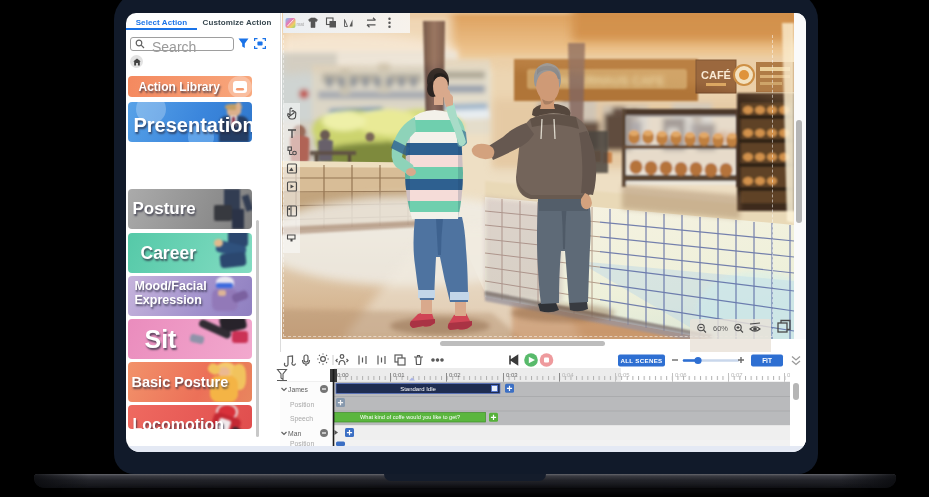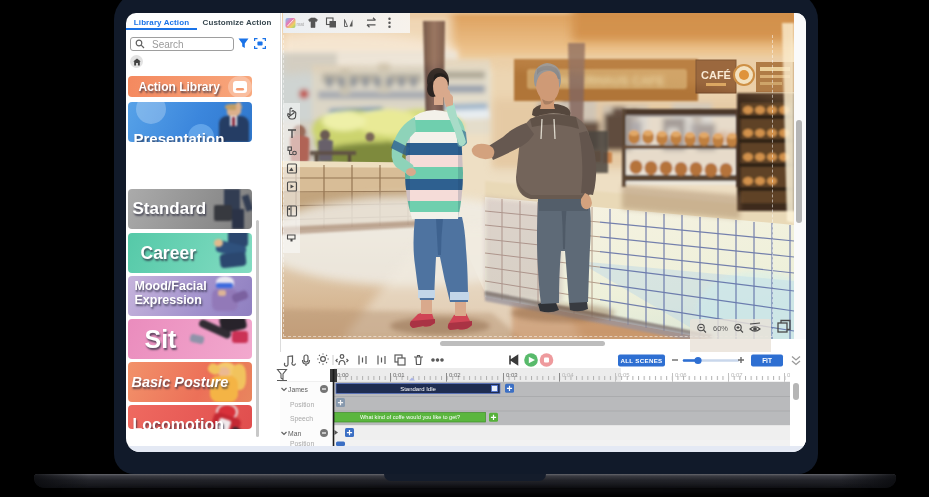--- a/index.html
+++ b/index.html
@@ -14,21 +14,21 @@
   #baseL{left:34px;top:474px;width:55px;height:14px;background:linear-gradient(90deg,rgba(8,9,12,.8),rgba(8,9,12,0));border-radius:4px 0 0 12px;}
   #baseR{left:841px;top:474px;width:55px;height:14px;background:linear-gradient(270deg,rgba(8,9,12,.8),rgba(8,9,12,0));border-radius:0 4px 12px 0;}
   #notch{left:384px;top:474px;width:162px;height:7px;background:#141c2b;border-radius:0 0 9px 9px;}
   #content{left:126px;top:13px;width:680px;height:439px;background:#ffffff;
     border-radius:10px 10px 14px 14px;overflow:hidden;}
   .tabtxt{font-size:8px;font-weight:bold;top:5px;white-space:nowrap;letter-spacing:0.1px;}
   #tab1{left:0px;width:71px;text-align:center;color:#1a73e8;}
   #tab2{left:72px;width:78px;text-align:center;color:#37474f;}
   #tabline{left:0;top:15px;width:71px;height:2px;background:#1a73e8;}
   #searchbox{left:4px;top:24px;width:102px;height:12px;border:1px solid #9e9e9e;border-radius:3px;background:#fff;}
-  #searchtxt{left:26px;top:26px;font-size:10px;color:#9a9a9a;}
+  #searchtxt{left:26px;top:26px;font-size:14px;color:#9a9a9a;}
   #homebtn{left:4px;top:42px;width:13px;height:13px;border-radius:50%;background:#e2e2e2;}
   #sidescroll{left:130px;top:207px;width:3px;height:217px;background:#c8c8c8;border-radius:2px;}
   .card{left:1.5px;width:124px;border-radius:4px;overflow:hidden;}
   .fig{filter:blur(0.8px);opacity:0.95;}
   .ctxt{position:absolute;color:#fff;font-weight:bold;white-space:nowrap;
     text-shadow:1px 2px 2px rgba(40,40,60,0.75);letter-spacing:0px;}
   
   #scene{left:156px;top:0px;}
   #vdivider{left:154px;top:0;width:1px;height:433px;background:#dcdcdc;}
   #rlane{left:668px;top:0;width:12px;height:326px;background:#fafafa;}
@@ -45,21 +45,21 @@
 <body>
 <div id="stage">
   <div class="abs" id="bezel"></div>
   <div class="abs" id="base"></div>
   <div class="abs" id="notch"></div>
   <div class="abs" id="baseL"></div>
   <div class="abs" id="baseR"></div>
   <div class="abs" id="baseshadow"></div>
   <div class="abs" id="content">
 
-    <div class="abs tabtxt" id="tab1">Library Action</div>
+    <div class="abs tabtxt" id="tab1">Select Action</div>
     <div class="abs tabtxt" id="tab2">Customize Action</div>
     <div class="abs" id="tabline"></div>
     <div class="abs" id="searchbox"></div>
     <div class="abs" id="searchtxt">Search</div>
     <svg class="abs" style="left:9px;top:26px" width="10" height="10" viewBox="0 0 10 10">
         <circle cx="4" cy="4" r="2.8" fill="none" stroke="#616161" stroke-width="1.2"></circle>
         <line x1="6.2" y1="6.2" x2="9" y2="9" stroke="#616161" stroke-width="1.2"></line>
       </svg>
     <svg class="abs" style="left:112px;top:25px" width="11" height="11" viewBox="0 0 11 11">
         <path d="M0.5 0.5 H10.5 L6.8 5.4 V10 L4.2 8.6 V5.4 Z" fill="#1a73e8"></path>
@@ -85,30 +85,30 @@
       <div class="abs" style="left:8px;top:-8px;width:30px;height:30px;border-radius:50%;background:rgba(255,255,255,.25)"></div>
       <div class="abs" style="left:60px;top:22px;width:26px;height:26px;border-radius:50%;background:rgba(130,190,245,.55)"></div>
       <div class="abs fig" style="left:86px;top:2px;width:38px;height:38px;">
         <div class="abs" style="left:13px;top:2px;width:13px;height:11px;border-radius:45%;background:#e6b488"></div>
         <div class="abs" style="left:11px;top:0px;width:17px;height:6px;border-radius:40%;background:#caa05e"></div>
         <div class="abs" style="left:5px;top:12px;width:30px;height:26px;border-radius:8px 8px 0 0;background:#253a5e"></div>
         <div class="abs" style="left:16px;top:12px;width:7px;height:10px;background:#f5f5f5"></div>
         <div class="abs" style="left:18px;top:13px;width:3px;height:9px;background:#8a1f2e"></div>
         <div class="abs" style="left:22px;top:-2px;width:5px;height:12px;border-radius:3px;background:#e6b488"></div>
       </div>
-      <div class="ctxt" style="left:6px;top:12px;font-size:15px;margin-top:16px;">Presentation</div>
+      <div class="ctxt" style="left:6px;top:12px;font-size:20px;">Presentation</div>
     </div>
     <div class="abs card" style="top:176px;height:40px;background:linear-gradient(115deg,#ababab,#7e7e7e)">
       <div class="abs fig" style="left:78px;top:0;width:46px;height:40px;">
         <div class="abs" style="left:18px;top:0px;width:16px;height:24px;background:#2e3950"></div>
         <div class="abs" style="left:8px;top:16px;width:18px;height:16px;background:#33353b;border-radius:2px"></div>
         <div class="abs" style="left:26px;top:20px;width:12px;height:20px;background:#262f44"></div>
         <div class="abs" style="left:38px;top:6px;width:7px;height:16px;background:#2e3950;transform:rotate(-18deg)"></div>
       </div>
-      <div class="ctxt" style="left:5px;top:10px;font-size:17px;">Standard</div>
+      <div class="ctxt" style="left:5px;top:10px;font-size:17px;">Posture</div>
     </div>
     <div class="abs card" style="top:220px;height:40px;background:linear-gradient(115deg,#55c9a8,#83dcc2)">
       <div class="abs fig" style="left:78px;top:0;width:46px;height:40px;">
         <div class="abs" style="left:22px;top:-4px;width:20px;height:18px;background:#27406b;border-radius:4px"></div>
         <div class="abs" style="left:10px;top:10px;width:30px;height:12px;background:#2c4a7a;border-radius:4px;transform:rotate(14deg)"></div>
         <div class="abs" style="left:14px;top:20px;width:26px;height:14px;background:#27406b;border-radius:4px;transform:rotate(-6deg)"></div>
         <div class="abs" style="left:8px;top:6px;width:9px;height:8px;border-radius:50%;background:#e8b98c"></div>
       </div>
       <div class="ctxt" style="left:13px;top:10px;font-size:17.5px;">Career</div>
     </div>
@@ -132,21 +132,21 @@
       <div class="ctxt" style="left:17px;top:6px;font-size:25px;">Sit</div>
     </div>
     <div class="abs card" style="top:349px;height:40px;background:linear-gradient(115deg,#f2926a 0%,#ec7058 60%,#e8865e 100%)">
       <div class="abs fig" style="left:76px;top:0;width:48px;height:40px;">
         <div class="abs" style="left:12px;top:0px;width:20px;height:15px;border-radius:50%;background:#f5cf6e"></div>
         <div class="abs" style="left:28px;top:2px;width:14px;height:26px;border-radius:40%;background:#f2c85e"></div>
         <div class="abs" style="left:14px;top:5px;width:12px;height:10px;border-radius:50%;background:#edbd95"></div>
         <div class="abs" style="left:6px;top:14px;width:28px;height:26px;border-radius:8px;background:#f5b845"></div>
         <div class="abs" style="left:4px;top:2px;width:12px;height:10px;background:#f2c85e;border-radius:40%;transform:rotate(30deg)"></div>
       </div>
-      <div class="ctxt" style="left:4px;top:12px;font-size:14.5px;font-style:italic;">Basic Posture</div>
+      <div class="ctxt" style="left:4px;top:12px;font-size:14.5px;">Basic Posture</div>
     </div>
     <div class="abs card" style="top:392px;height:24px;background:linear-gradient(115deg,#ef6a60 0%,#e04e4e 100%)">
       <div class="abs fig" style="left:74px;top:0;width:50px;height:40px;">
         <div class="abs" style="left:14px;top:-2px;width:18px;height:14px;border-radius:50%;background:#d8303a;border:2px solid #e8e8ea"></div>
         <div class="abs" style="left:10px;top:10px;width:28px;height:18px;background:#c22732;border-radius:5px;transform:rotate(18deg)"></div>
         <div class="abs" style="left:16px;top:14px;width:12px;height:12px;background:#f2f2f4;border-radius:2px;transform:rotate(18deg)"></div>
         <div class="abs" style="left:28px;top:24px;width:16px;height:12px;background:#2c2c33;border-radius:3px;transform:rotate(30deg)"></div>
       </div>
       <div class="ctxt" style="left:5px;top:11px;font-size:16px;">Locomotion</div>
     </div>

